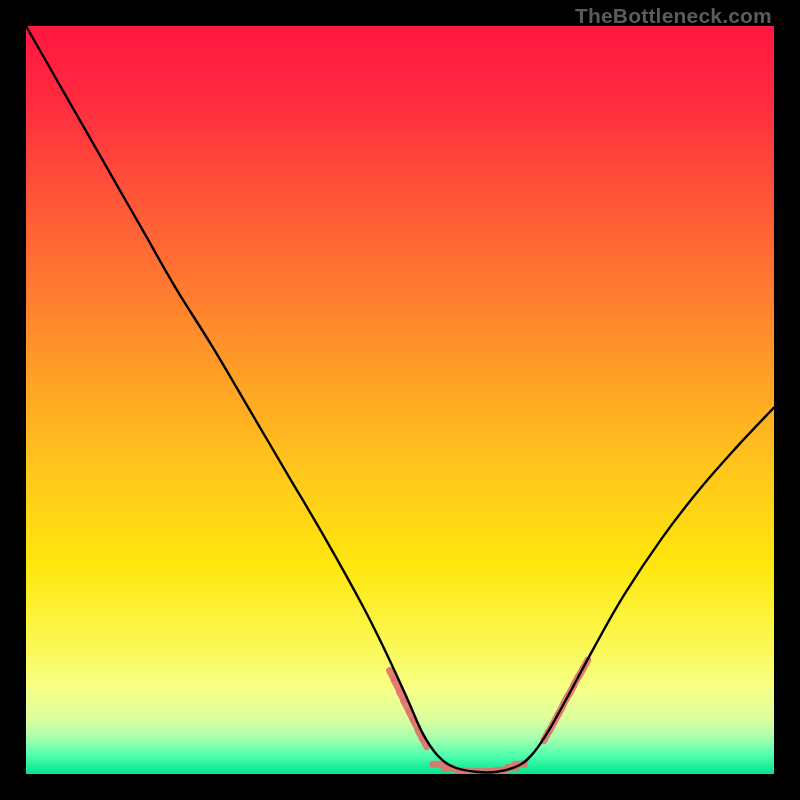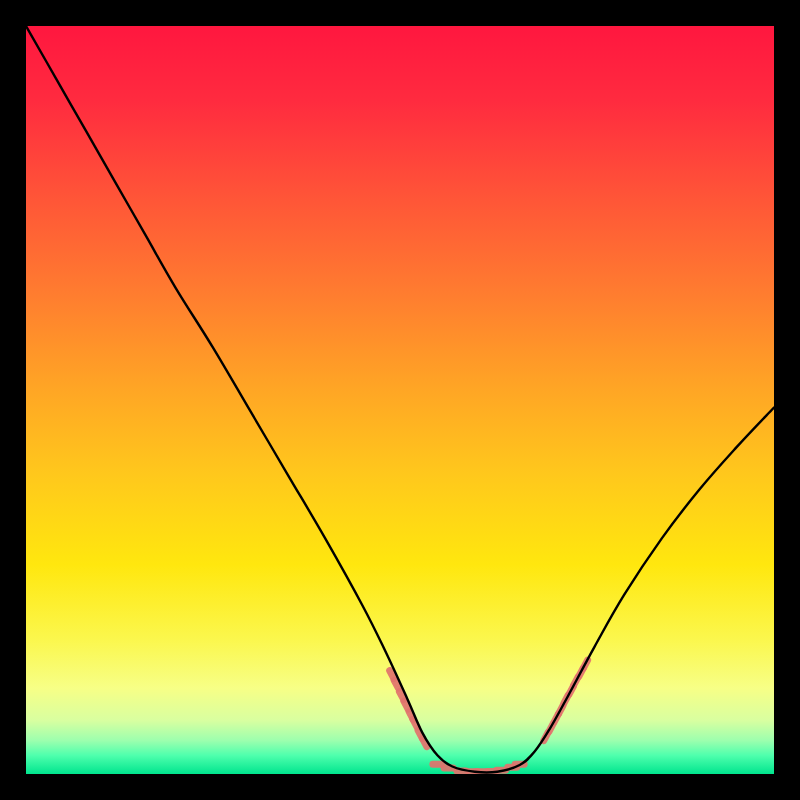--- a/index.html
+++ b/index.html
@@ -45,20 +45,21 @@
     color: #5b5b5b;
     font-size: 21px;
     font-weight: 600;
     letter-spacing: 0.2px;
   }
 </style>
 </head>
 <body>
 
 <div class="stage">
+  <div class="watermark">TheBottleneck.com</div>
   <div class="plot-area">
     <svg class="gradient-bg" viewBox="0 0 748 748" preserveAspectRatio="none">
       <defs>
         <linearGradient id="bgGrad" x1="0" y1="0" x2="0" y2="1">
             <stop offset="0.00%" stop-color="#ff173f"></stop>
             <stop offset="10.00%" stop-color="#ff2b3f"></stop>
             <stop offset="22.00%" stop-color="#ff5238"></stop>
             <stop offset="35.00%" stop-color="#ff7a30"></stop>
             <stop offset="48.00%" stop-color="#ffa425"></stop>
             <stop offset="60.00%" stop-color="#ffc81c"></stop>

